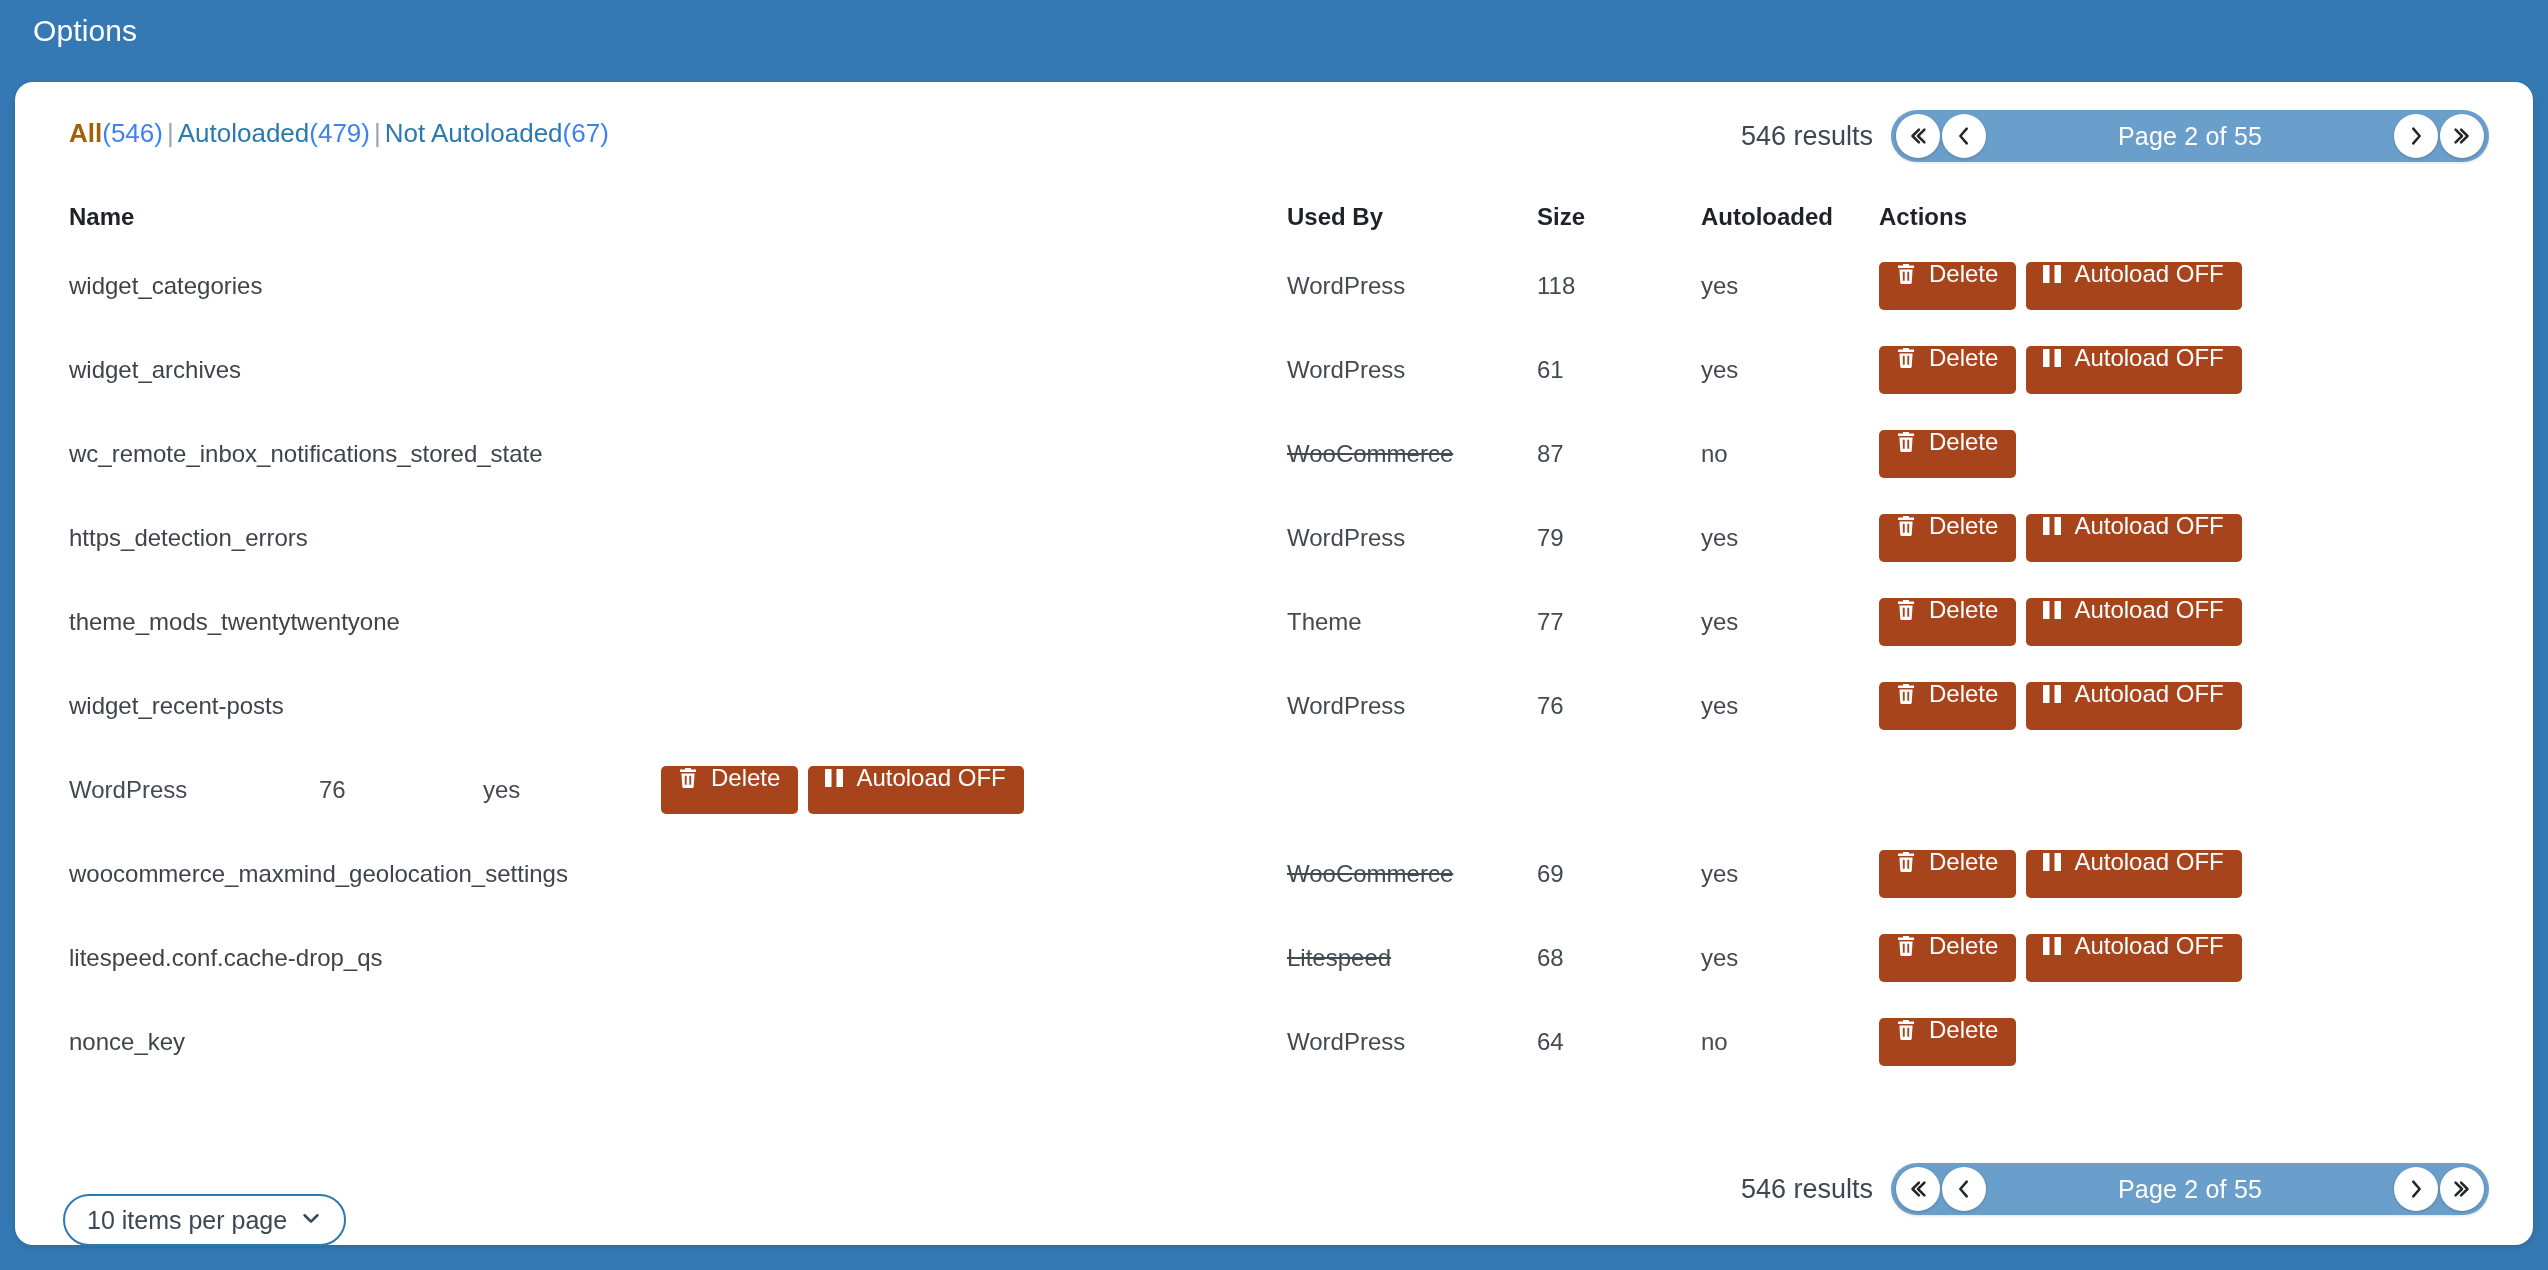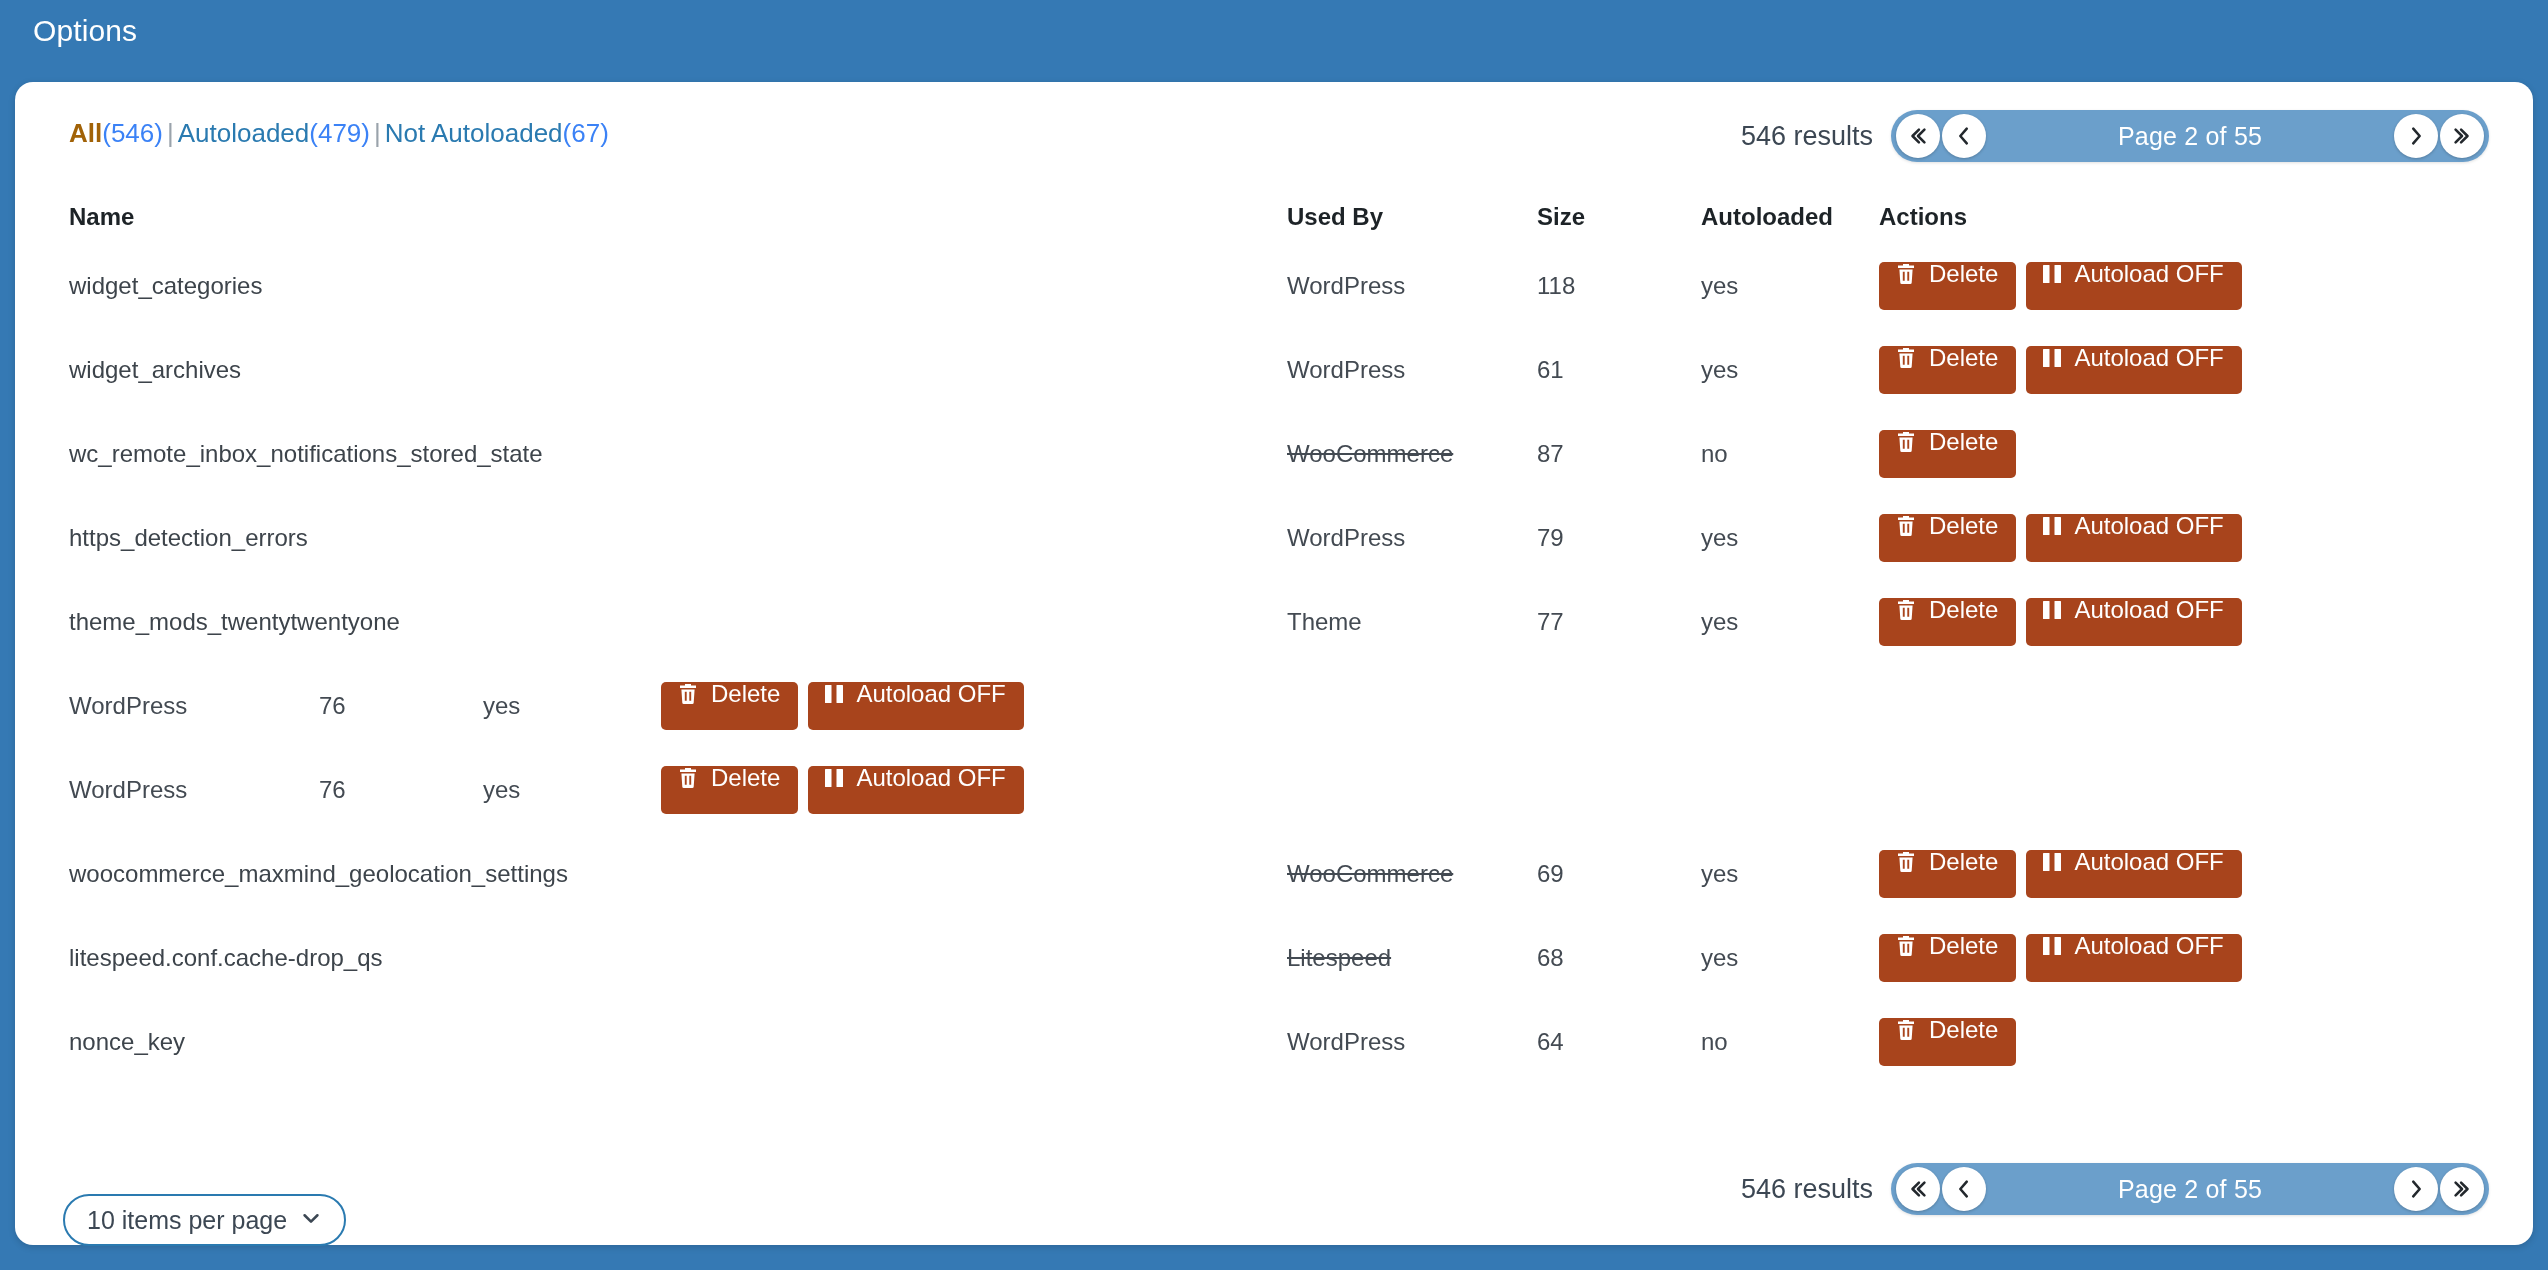--- a/index.html
+++ b/index.html
@@ -393,20 +393,21 @@
                 <svg width="22" height="24" viewBox="0 0 22 24" fill="#ffffff">
                   <rect x="2" y="3" width="6.5" height="18" rx="0.5"></rect>
                   <rect x="13.5" y="3" width="6.5" height="18" rx="0.5"></rect>
                 </svg>
               </span>
               <span>Autoload OFF</span>
             </button>
           </div>
         </div>
         <div class="trow">
+          <div class="col-name opt-name">widget_recent-posts</div>
           <div class="col-usedby usedby">WordPress</div>
           <div class="col-size">76</div>
           <div class="col-auto">yes</div>
           <div class="col-actions">
             <button class="btn btn-delete">
               <span class="ico">
                 <svg width="24" height="24" viewBox="0 0 24 24" fill="#ffffff">
                   <path d="M9 2h6v1.6h5V6H4V3.6h5V2zM5.4 7.4h13.2l-.9 13.3a1.4 1.4 0 0 1-1.4 1.3H7.7a1.4 1.4 0 0 1-1.4-1.3L5.4 7.4zm3.4 2.4v9h1.9v-9H8.8zm4.5 0v9h1.9v-9h-1.9z"></path>
                 </svg>
               </span>

